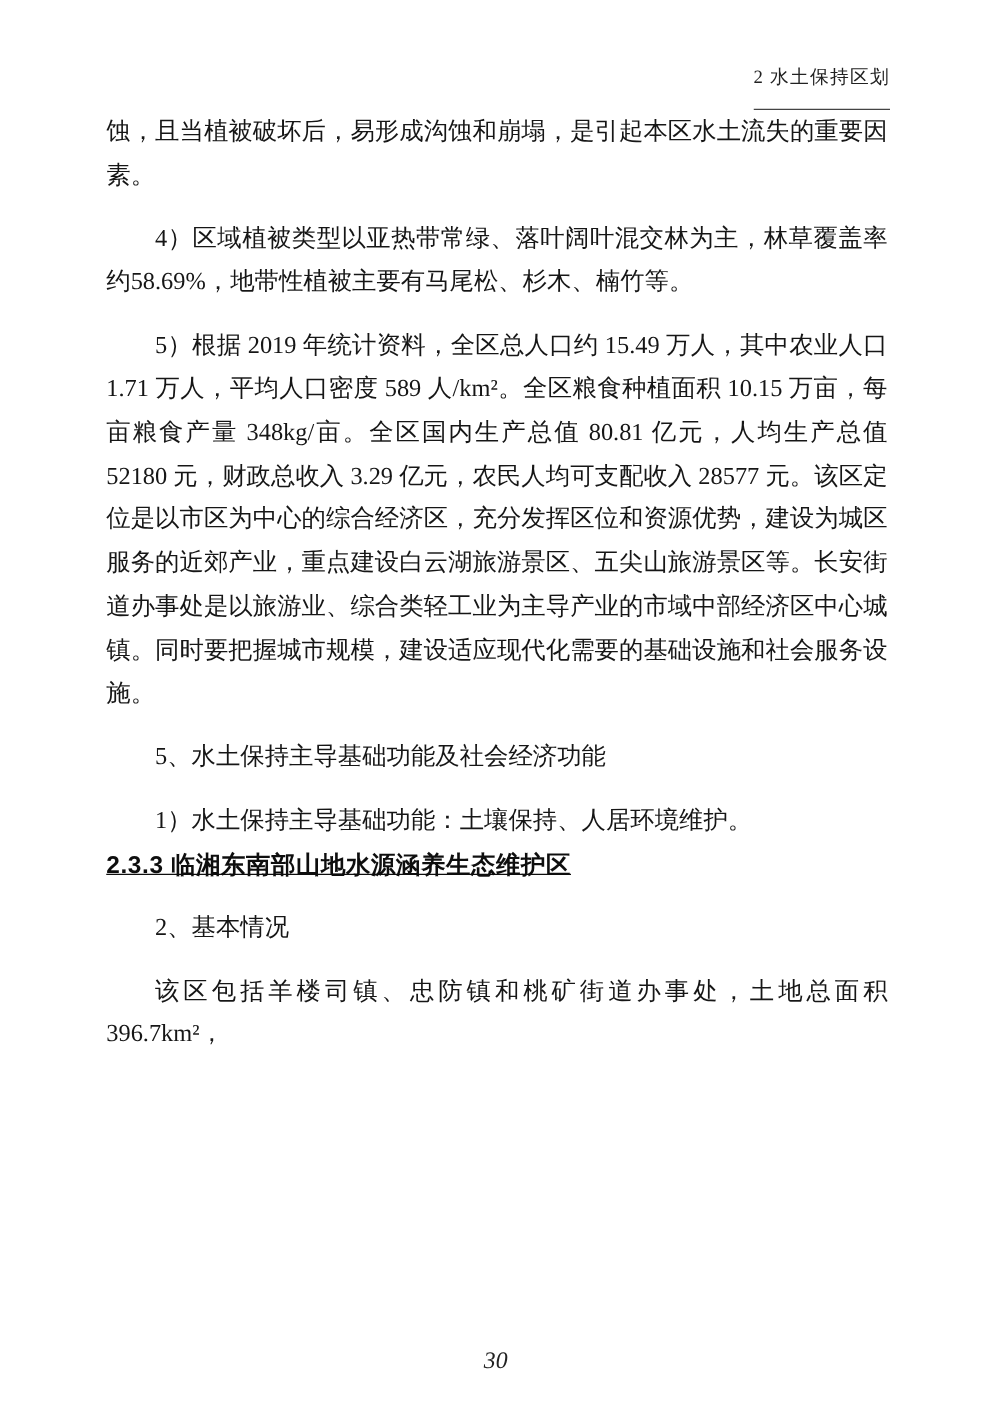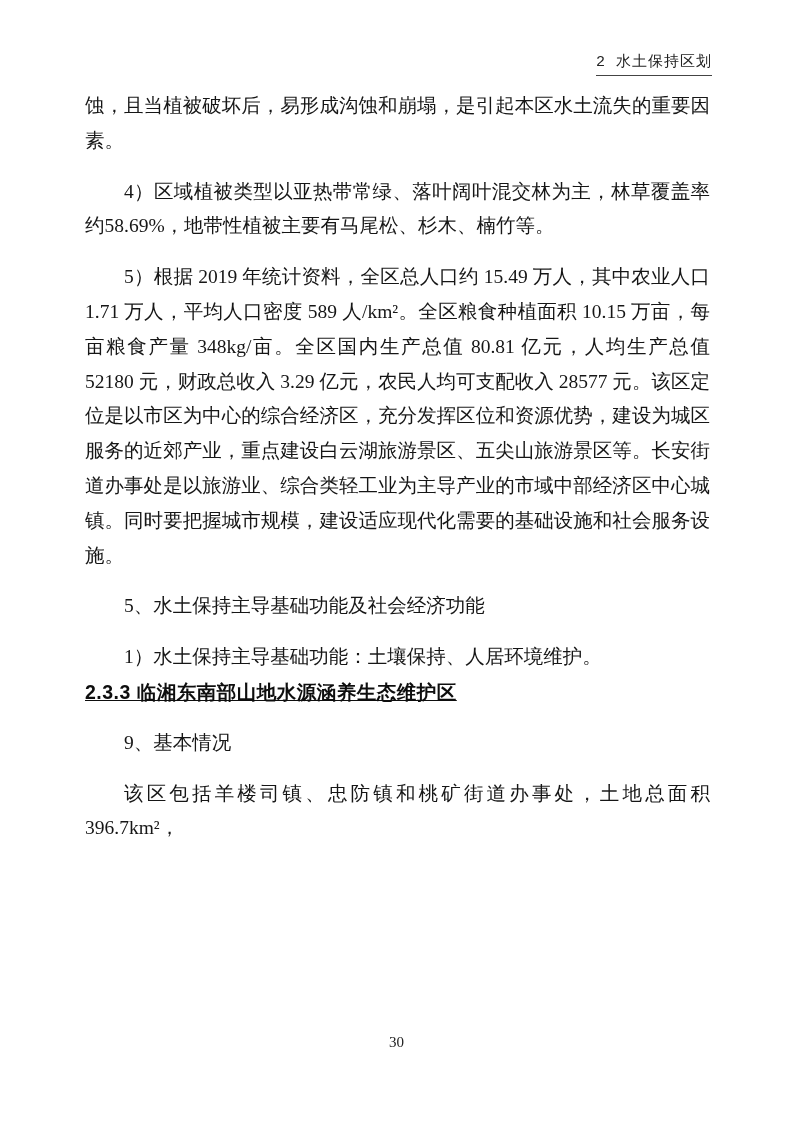--- a/index.html
+++ b/index.html
@@ -18,23 +18,22 @@
     color: #161616;
   }
   .running-head {
     position: absolute;
     top: 52px;
     right: 81px;
     font-size: 15px;
     letter-spacing: 1px;
     color: #222;
     border-bottom: 1px solid #444;
-    padding-bottom: 4px;
+    padding-bottom: 16px;
     white-space: nowrap;
-    font-family: Liberation Mono, monospace;
   }
   .content {
     position: absolute;
     left: 85px;
     top: 89px;
     width: 625px;
     font-size: 19.5px;
     line-height: 34.8px;
     text-align: justify;
     text-justify: inter-ideograph;
@@ -53,41 +52,42 @@
     font-weight: bold;
     font-size: 19.5px;
     line-height: 34.8px;
     text-align: left;
     letter-spacing: 0.5px;
     color: #0e0e0e;
     text-decoration: underline;
   }
   .page-number {
     position: absolute;
-    top: 1034px;
+    top: 1078px;
     left: 0;
     width: 100%;
     text-align: center;
-    font-size: 15px;
+    font-size: 19px;
     color: #222;
+    font-style: italic;
   }
 </style>
 </head>
 <body>
 
 <div class="page">
 
   <div class="running-head">2  水土保持区划</div>
 
   <div class="content">
     <p>蚀，且当植被破坏后，易形成沟蚀和崩塌，是引起本区水土流失的重要因素。</p>
     <p class="indent">4）区域植被类型以亚热带常绿、落叶阔叶混交林为主，林草覆盖率约58.69%，地带性植被主要有马尾松、杉木、楠竹等。</p>
     <p class="indent">5）根据 2019 年统计资料，全区总人口约 15.49 万人，其中农业人口 1.71 万人，平均人口密度 589 人/km²。全区粮食种植面积 10.15 万亩，每亩粮食产量 348kg/亩。全区国内生产总值 80.81 亿元，人均生产总值 52180 元，财政总收入 3.29 亿元，农民人均可支配收入 28577 元。该区定位是以市区为中心的综合经济区，充分发挥区位和资源优势，建设为城区服务的近郊产业，重点建设白云湖旅游景区、五尖山旅游景区等。长安街道办事处是以旅游业、综合类轻工业为主导产业的市域中部经济区中心城镇。同时要把握城市规模，建设适应现代化需要的基础设施和社会服务设施。</p>
     <p class="indent">5、水土保持主导基础功能及社会经济功能</p>
     <p class="indent">1）水土保持主导基础功能：土壤保持、人居环境维护。</p>
     <h3 class="section-heading">2.3.3 临湘东南部山地水源涵养生态维护区</h3>
-    <p class="indent">9、基本情况</p>
+    <p class="indent">2、基本情况</p>
     <p class="indent">该区包括羊楼司镇、忠防镇和桃矿街道办事处，土地总面积 396.7km²，</p>
   </div>
 
   <div class="page-number">30</div>
 
 </div>
 
 </body></html>

